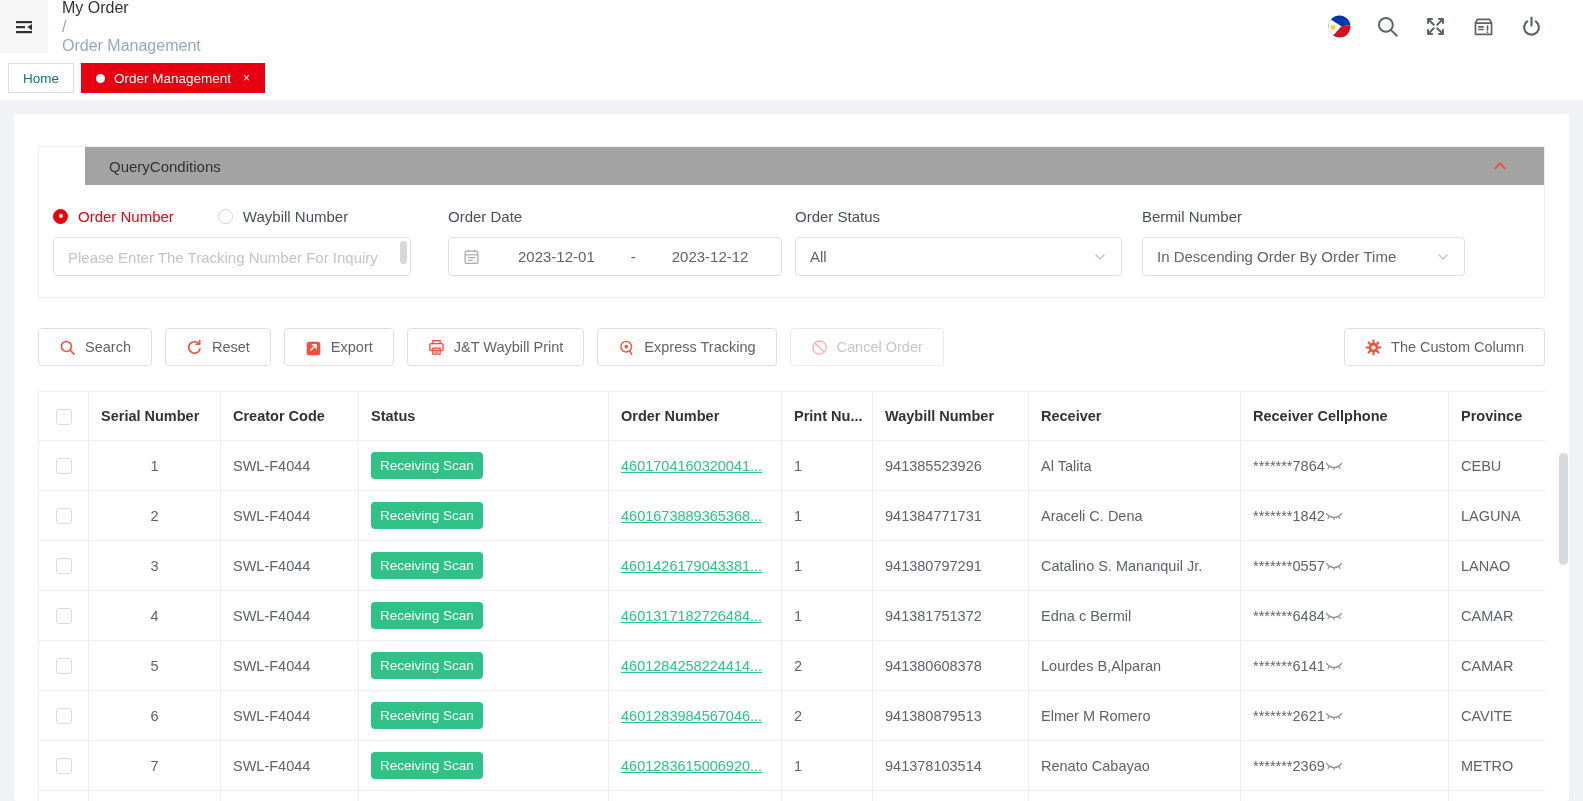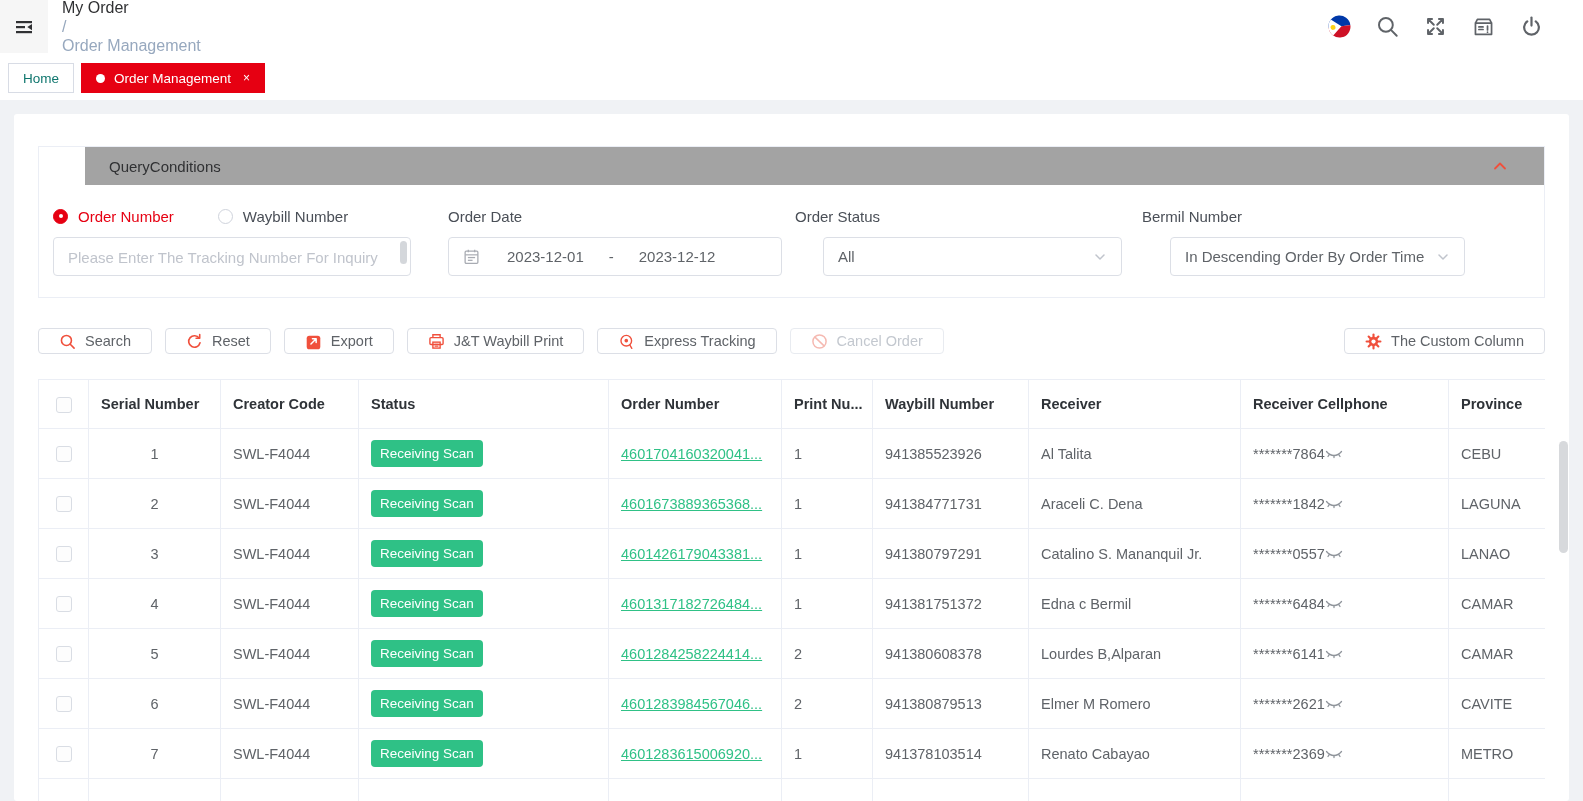--- a/index.html
+++ b/index.html
@@ -43,30 +43,30 @@
   .radio { display:flex; align-items:center; gap:10px; font-size:15px; cursor:pointer; }
   .radio .rc { width:15px; height:15px; border-radius:50%; border:1px solid #cfd3dc; background:#fff; position:relative; flex:none; }
   .radio.sel .rc { background:#e60012; border-color:#e60012; }
   .radio.sel .rc::after { content:""; position:absolute; inset:4.5px; background:#fff; border-radius:50%; }
   .radio.sel .rlabel { color:#e60012; }
   .finput { height:39px; border:1px solid #dcdfe6; border-radius:4px; background:#fff;
     display:flex; align-items:center; font-size:15px; color:#5f6368; position:relative; cursor:pointer; }
   .fake-ta { display:block; height:36px; padding:7px 24px 0 14px; overflow:hidden;
     line-height:24px; color:#c0c4cc; cursor:text; }
   .ta-thumb { position:absolute; top:3px; right:3px; width:7px; height:23px; border-radius:4px; background:#d4d7db; }
-  .date-input { padding:0 14px; gap:1px; }
+  .date-input { padding:0 14px; gap:12px; }
   .date-input .cal { width:17px; height:17px; margin-right:26px; display:flex; flex:none; }
   .date-sep { margin:0 24px; color:#5f6368; }
-  .select { padding:16px 14px; justify-content:space-between;margin-left:28px; }
+  .select { padding:16px 14px; justify-content:space-between; }
   .chev { width:14px; height:14px; display:flex; flex:none; }
 
   
   .toolbar { margin-top:30px; display:flex; gap:13px; align-items:center; }
   .toolbar-left { display:flex; gap:13px; }
-  .btn { height:26px; padding:0 20px; border:1px solid #dcdfe6; border-radius:4px; background:#fff;
+  .btn { height:38px; padding:0 20px; border:1px solid #dcdfe6; border-radius:4px; background:#fff;
     display:inline-flex; align-items:center; gap:9px; font-size:14.5px; color:#5f6368;
     cursor:pointer; font-family:inherit; white-space:nowrap; }
   .btn .bicon { width:17px; height:17px; color:#f0503c; display:flex; flex:none; }
   .btn .bicon svg { width:100%; height:100%; }
   .btn.disabled { color:#c3c8cf; border-color:#e8ebf0; cursor:not-allowed; }
   .btn.disabled .bicon { color:#f5b9b1; }
   .custom-col { margin-left:auto; }
 
   
   .table-outer { margin-top:25px; position:relative; }

